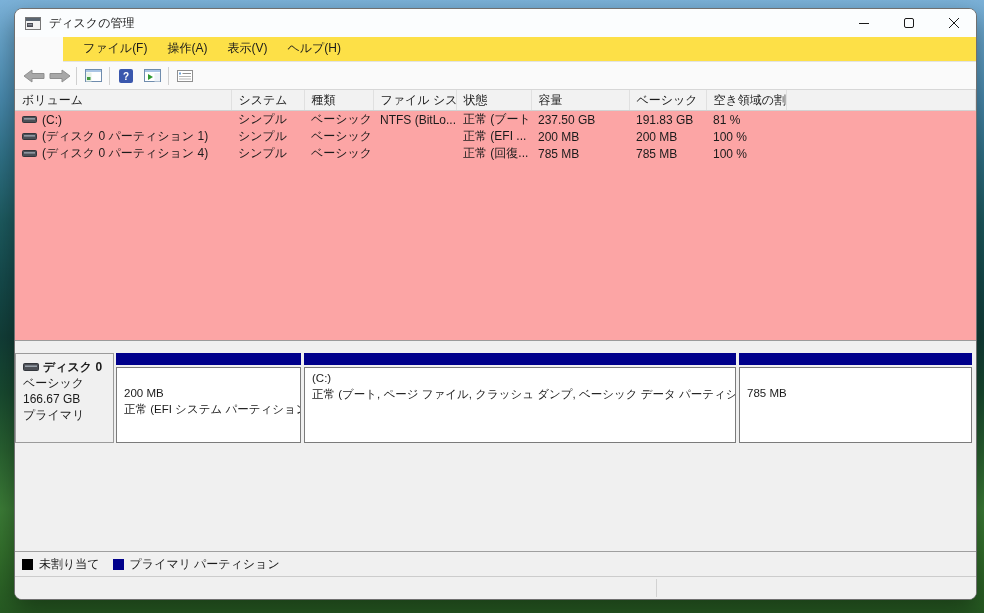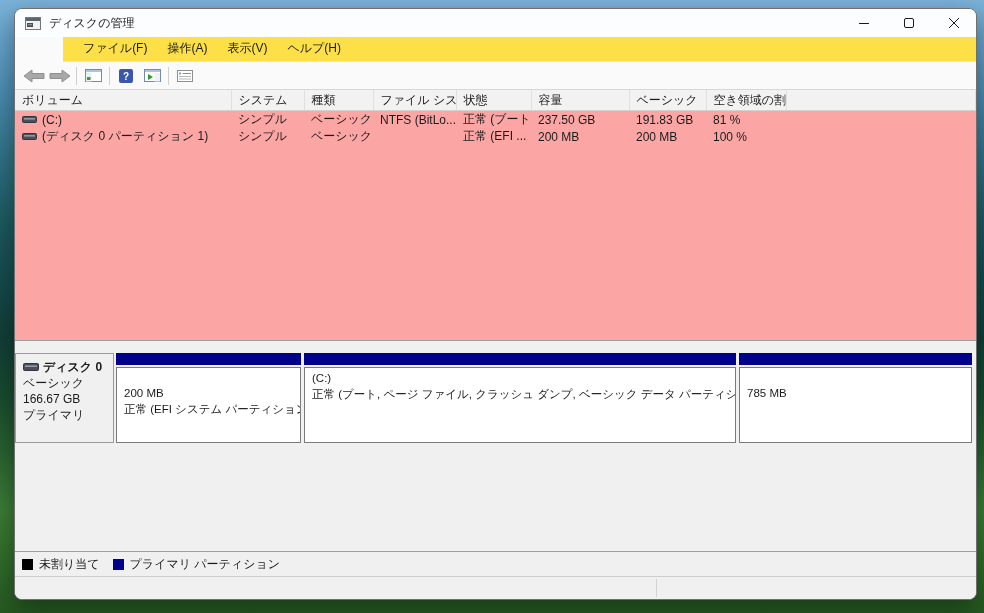--- a/index.html
+++ b/index.html
@@ -45,21 +45,21 @@
   .partitions{flex:1 1 auto;display:flex;gap:3px;margin-left:2px;}
   .partition{display:flex;flex-direction:column;}
   .part-colorbar{height:12px;flex:0 0 12px;background:#00008b;}
   .part-body{flex:1 1 auto;margin-top:2px;background:#fff;border:1px solid #7b7b7b;
     padding:3px 7px;font-size:11.5px;line-height:15.5px;color:#1b1b1b;overflow:hidden;}
   .part-line{min-height:15px;white-space:nowrap;}
   .p1{width:185px;flex:0 0 185px;} .p2{width:432px;flex:0 0 432px;} .p3{flex:1 1 auto;}
   
   .legendbar{height:24px;flex:0 0 24px;background:#f0f0f0;border-top:1px solid #9f9f9f;
     display:flex;align-items:center;padding-left:7px;gap:13px;font-size:12px;color:#1b1b1b;}
-  .legend-item{display:flex;align-items:center;gap:6px;}
+  .legend-item{display:flex;align-items:center;gap:6px;font-family:Liberation Serif, serif;}
   .swatch{width:11px;height:11px;display:inline-block;}
   .swatch.black{background:#000;} .swatch.navy{background:#00008b;}
   
   .statusbar{height:22px;flex:0 0 22px;background:#f0f0f0;border-top:1px solid #cscsc;
     border-top:1px solid #cccccc;position:relative;}
   .status-divider{position:absolute;left:641px;top:2px;bottom:2px;width:1px;background:#d2d2d2;}
 </style>
 </head>
 <body>
 
@@ -207,20 +207,39 @@
               </td>
             <td>シンプル</td>
             <td>ベーシック</td>
             <td></td>
             <td>正常 (EFI ...</td>
             <td>200 MB</td>
             <td>200 MB</td>
             <td>100 %</td>
             <td></td>
           </tr>
+          <tr>
+            <td>
+                <span class="vol-cell">
+                  <svg width="15" height="9" viewBox="0 0 15 9">
+                    <rect x="0.5" y="1.5" width="14" height="6" rx="1" fill="#4c4f56" stroke="#33363c"></rect>
+                    <rect x="2" y="3.2" width="11" height="1.3" fill="#9fa8b2"></rect>
+                  </svg>
+                  <span>(ディスク 0 パーティション 4)</span>
+                </span>
+              </td>
+            <td>シンプル</td>
+            <td>ベーシック</td>
+            <td></td>
+            <td>正常 (回復...</td>
+            <td>785 MB</td>
+            <td>785 MB</td>
+            <td>100 %</td>
+            <td></td>
+          </tr>
         </tbody>
       </table>
     </div>
 
     <div class="splitter"></div>
 
     <div class="graph-pane">
       <div class="disk-strip">
         <div class="disk-label">
           <div class="disk-name-row">

